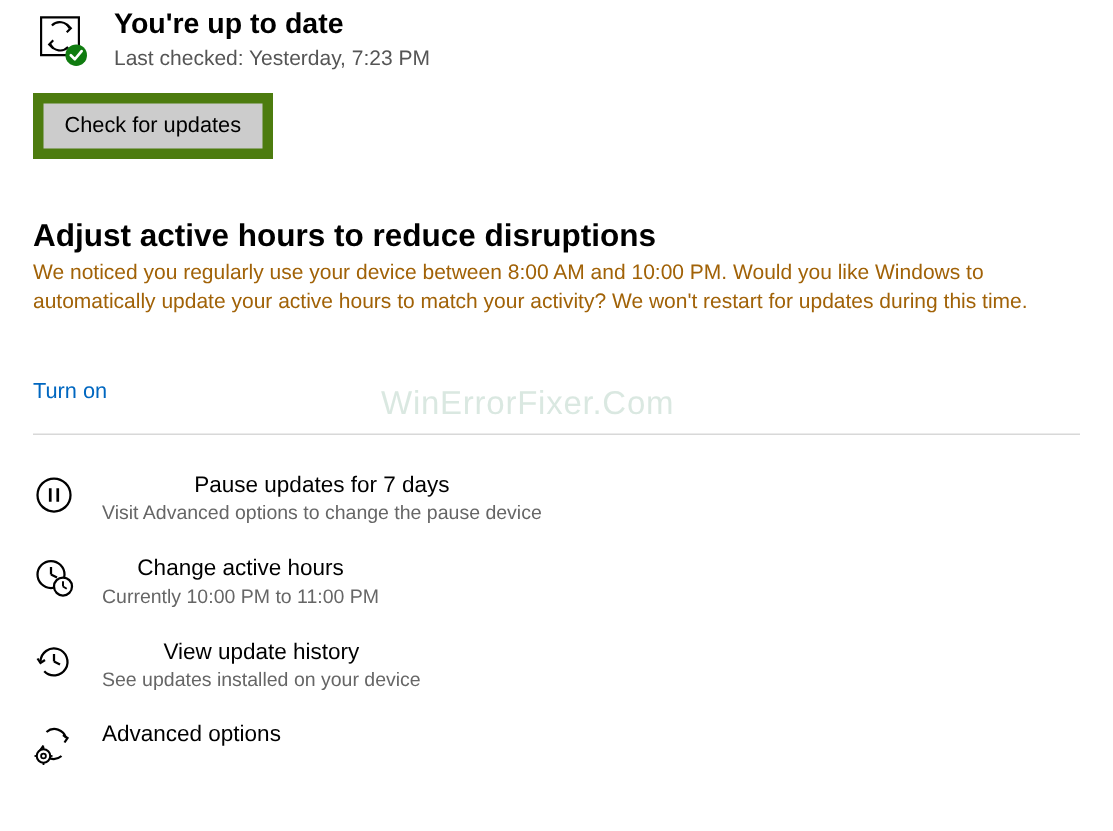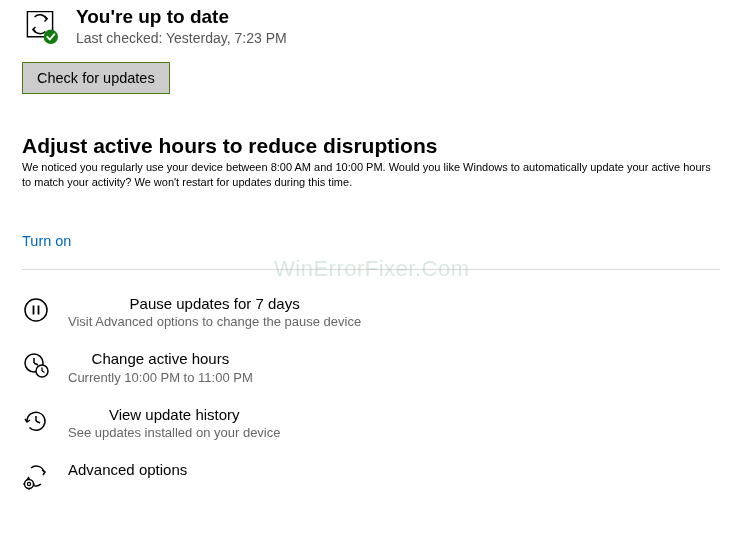--- a/index.html
+++ b/index.html
@@ -32,37 +32,37 @@
   line-height: 1.2;
 }
 .status-subtitle {
   font-size: 14px;
   color: #555;
   margin-top: 1px;
   text-align: right;
 }
 .check-button {
   background: #ccc;
-  border: 1px solid #4d7c0f;
+  border: 7px solid #4d7c0f;
   padding: 7px 14px;
   font-size: 14.5px;
   font-family: inherit;
   cursor: pointer;
   color: #000;
   margin-bottom: 40px;
 }
 .section-title {
   font-size: 21px;
   font-weight: 600;
   color: #000;
   margin-bottom: 2px;
 }
 .section-body {
-  font-size: 11px;
-  color: #000000;
+  font-size: 14px;
+  color: #a16207;
   line-height: 1.4;
   margin-bottom: 18px;
 }
 .link {
   color: #0067c0;
   font-size: 14.5px;
   cursor: pointer;
   display: inline-block;
   margin-bottom: 20px;
   margin-top: 24px;
@@ -92,21 +92,21 @@
   line-height: 1.3;
 }
 .option-subtitle {
   font-size: 13px;
   color: #666;
   margin-top: 1px;
 }
 .watermark {
   position: absolute;
   top: 256px;
-  left: 274px;
+  left: 254px;
   font-size: 22px;
   font-weight: 400;
   color: rgba(150,190,170,0.35);
   letter-spacing: 0.5px;
   pointer-events: none;
 }
 </style>
 </head>
 <body>
 

